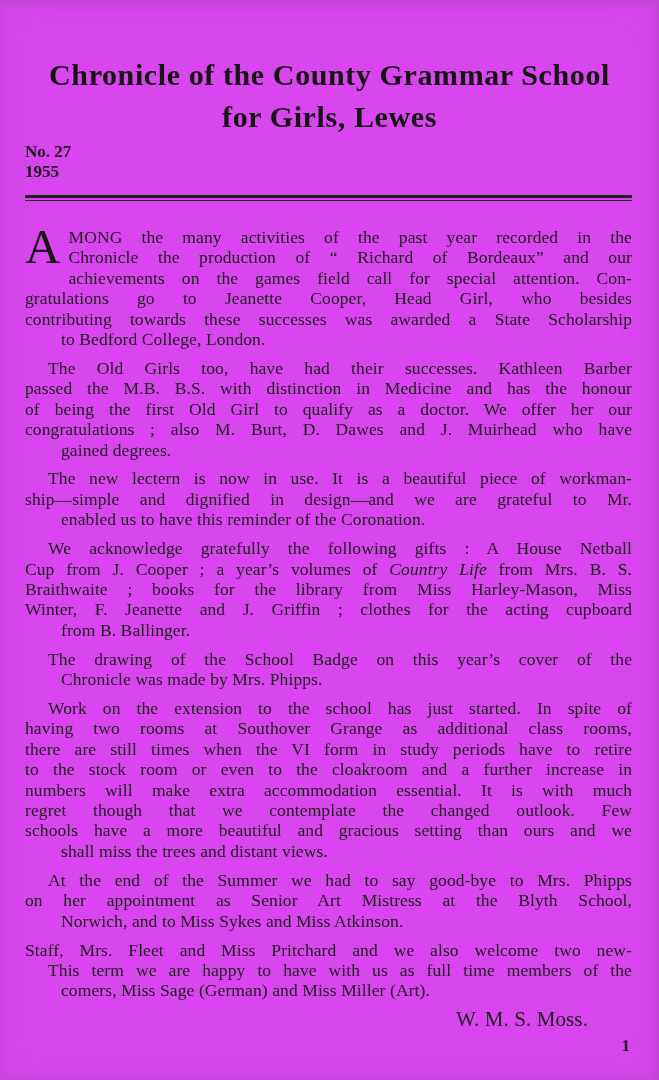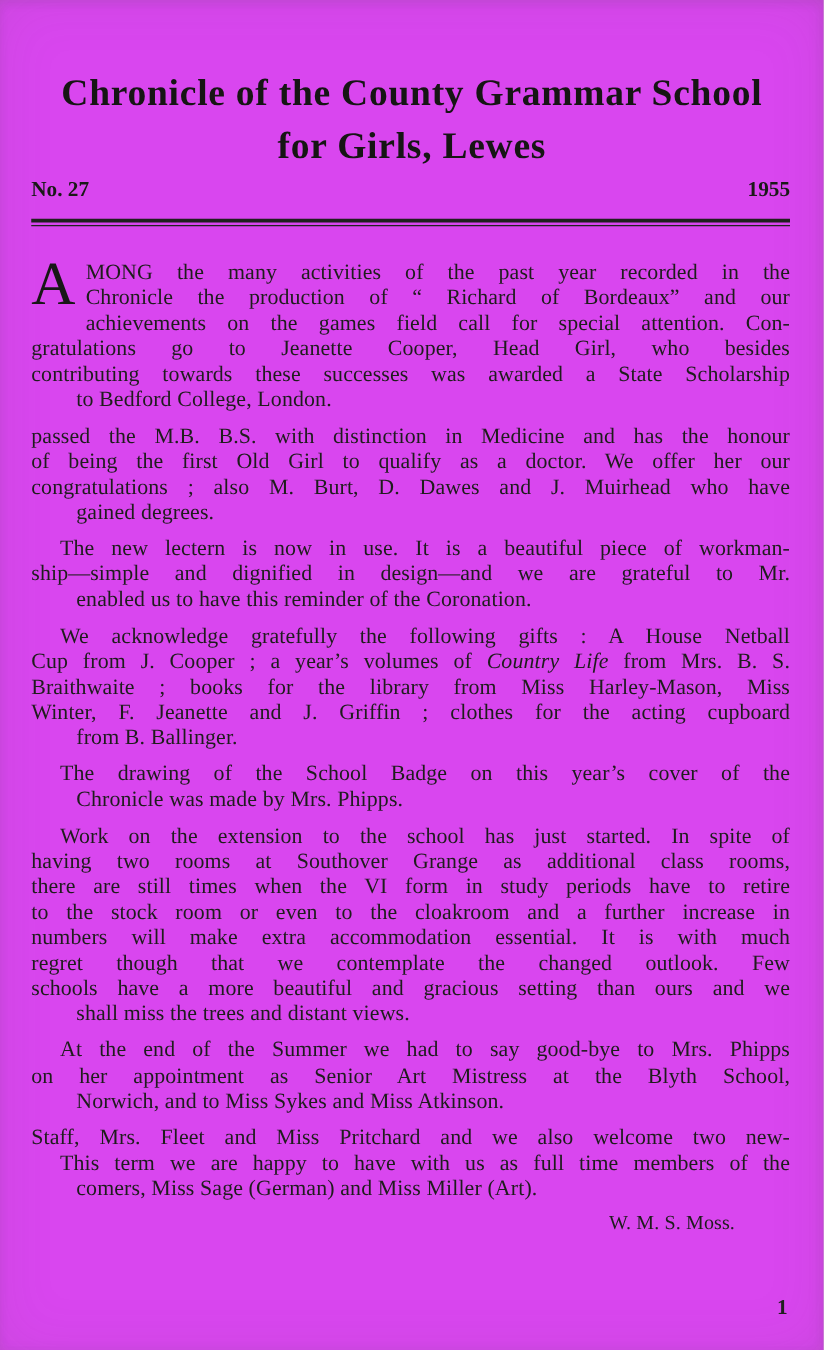--- a/index.html
+++ b/index.html
@@ -37,20 +37,21 @@
     color: #161514;
   }
   .title span { display: block; }
   .issue-row {
     display: flex;
     justify-content: space-between;
     margin: 4px 27px 0 25px;
     font-size: 17px;
     font-weight: 700;
     color: #1a1918;
+    flex-direction: column;
   }
   .rule {
     margin: 13px 27px 0 25px;
     border-top: 3px solid #201f1e;
     border-bottom: 1.5px solid #242322;
     height: 2px;
   }
   .article {
     margin: 26px 27px 0 25px;
     font-size: 17.5px;
@@ -70,21 +71,21 @@
     line-height: 38px;
     height: 40px;
     padding: 1px 8px 0 0;
     color: #181716;
     font-weight: 400;
   }
   .it { font-style: italic; }
   .signature {
     text-align: right;
     padding-right: 44px;
-    font-size: 16px;
+    font-size: 21px;
     margin-top: 0.5px;
   }
   .page-number {
     position: absolute;
     right: 29px;
     top: 1036px;
     font-size: 17px;
     font-weight: 700;
     color: #201f1e;
   }
@@ -112,20 +113,21 @@
       <div class="dropcap">A</div>
       <div class="line">MONG the many activities of the past year recorded in the</div>
       <div class="line">Chronicle the production of “ Richard of Bordeaux” and our</div>
       <div class="line">achievements on the games field call for special attention.  Con-</div>
       <div class="line">gratulations go to Jeanette Cooper, Head Girl, who besides</div>
       <div class="line">contributing towards these successes was awarded a State Scholarship</div>
       <div class="line end">to Bedford College, London.</div>
     </div>
 
     <div class="para">
+      <div class="line ind">The Old Girls too, have had their successes.  Kathleen Barber</div>
       <div class="line">passed the M.B. B.S. with distinction in Medicine and has the honour</div>
       <div class="line">of being the first Old Girl to qualify as a doctor.  We offer her our</div>
       <div class="line">congratulations ;  also M. Burt, D. Dawes and J. Muirhead who have</div>
       <div class="line end">gained degrees.</div>
     </div>
 
     <div class="para">
       <div class="line ind">The new lectern is now in use.  It is a beautiful piece of workman-</div>
       <div class="line">ship—simple and dignified in design—and we are grateful to Mr.</div>
       <div class="line end">enabled us to have this reminder of the Coronation.</div>

